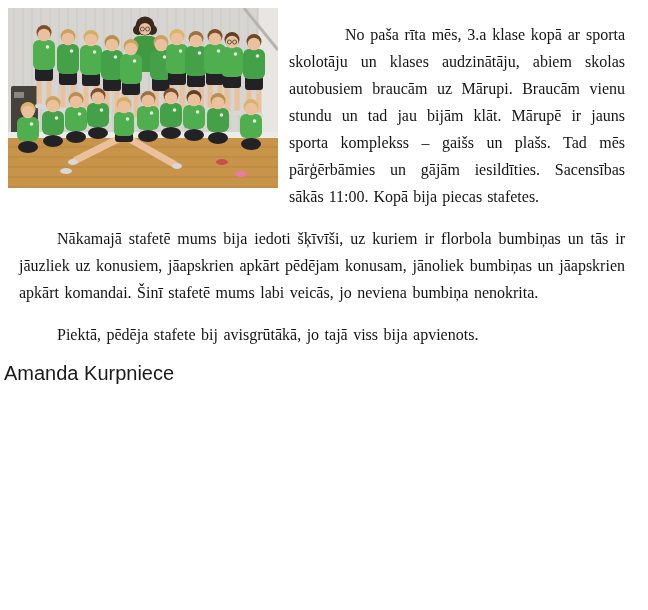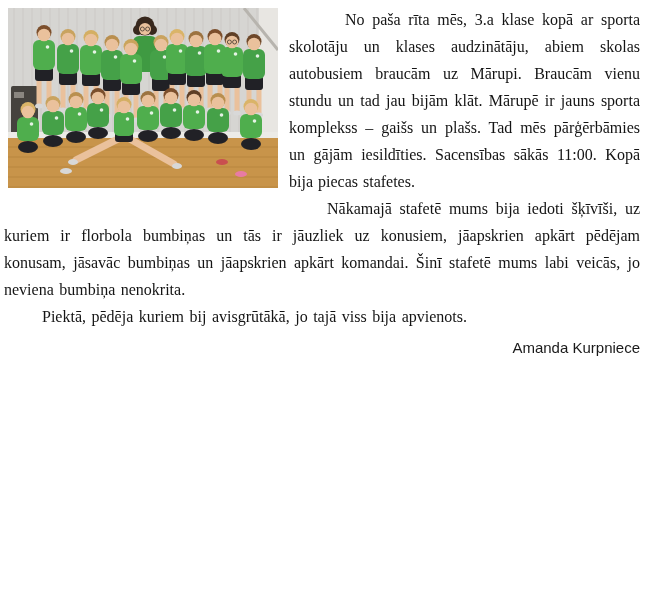--- a/index.html
+++ b/index.html
@@ -12,32 +12,31 @@
     font-size:16px;line-height:27px;color:#141414;
     background:#ffffff;
   }
   .photo{
     float:left;
     width:270px;height:180px;
     margin:2px 11px 10px 4px;
   }
   .photo svg{display:block;width:100%;height:100%;}
   p.body{
-    margin:0;
+    margin:15px;
     text-align:justify;
     text-indent:38px;
     word-spacing:1.5px;
   }
   p.first{text-indent:56px;word-spacing:1px;}
   p.clearfl{clear:left;}
   .signature{
     margin:7px 0 0 0;
-    text-align:right;
     font-family:"Liberation Sans", sans-serif;
-    font-size:15px;line-height:21px;color:#1a1a1a;
+    font-size:20px;line-height:21px;color:#1a1a1a;
   }
 </style>
 </head>
 <body>
 
 <div class="page">
 
   <div class="photo" role="img" aria-label="3.a klases grupas foto sporta zālē – bērni zaļos krekliņos ar skolotāju">
     <svg id="photo-svg" viewBox="0 0 270 180" preserveAspectRatio="none">
         <rect x="0" y="0" width="270" height="130" fill="#d6d5d2"></rect>
@@ -289,21 +288,21 @@
         <ellipse cx="58" cy="163" rx="6" ry="3" fill="#d8d8d8"></ellipse>
         <ellipse cx="214" cy="154" rx="6" ry="3" fill="#c94f4f"></ellipse>
         <ellipse cx="233" cy="166" rx="6" ry="3" fill="#e87ba4"></ellipse>
       </svg>
   </div>
 
   <p class="body first">No paša rīta mēs, 3.a klase kopā ar sporta skolotāju un klases audzinātāju, abiem skolas autobusiem braucām uz Mārupi. Braucām vienu stundu un tad jau bijām klāt. Mārupē ir jauns sporta komplekss – gaišs un plašs. Tad mēs pārģērbāmies un gājām iesildīties. Sacensības sākās 11:00. Kopā bija piecas stafetes.</p>
 
 
 
-  <p class="body">Nākamajā stafetē mums bija iedoti šķīvīši, uz kuriem ir florbola bumbiņas un tās ir jāuzliek uz konusiem, jāapskrien apkārt pēdējam konusam, jāsavāc bumbiņas un jāapskrien apkārt komandai. Šinī stafetē mums labi veicās, jo neviena bumbiņa nenokrita.</p>
-
-
-  <p class="body">Piektā, pēdēja kuriem bij avisgrūtākā, jo tajā viss bija apvienots.</p>
+  <p class="body">Nākamajā stafetē mums bija iedoti šķīvīši, uz kuriem ir florbola bumbiņas un tās ir jāuzliek uz konusiem, jāapskrien apkārt pēdējam konusam, jānoliek bumbiņas un jāapskrien apkārt komandai. Šinī stafetē mums labi veicās, jo neviena bumbiņa nenokrita.</p>
+
+
+  <p class="body">Piektā, pēdēja stafete bij avisgrūtākā, jo tajā viss bija apvienots.</p>
 
 
   <p class="signature">Amanda Kurpniece</p>
 
 </div>
 
 </body></html>

